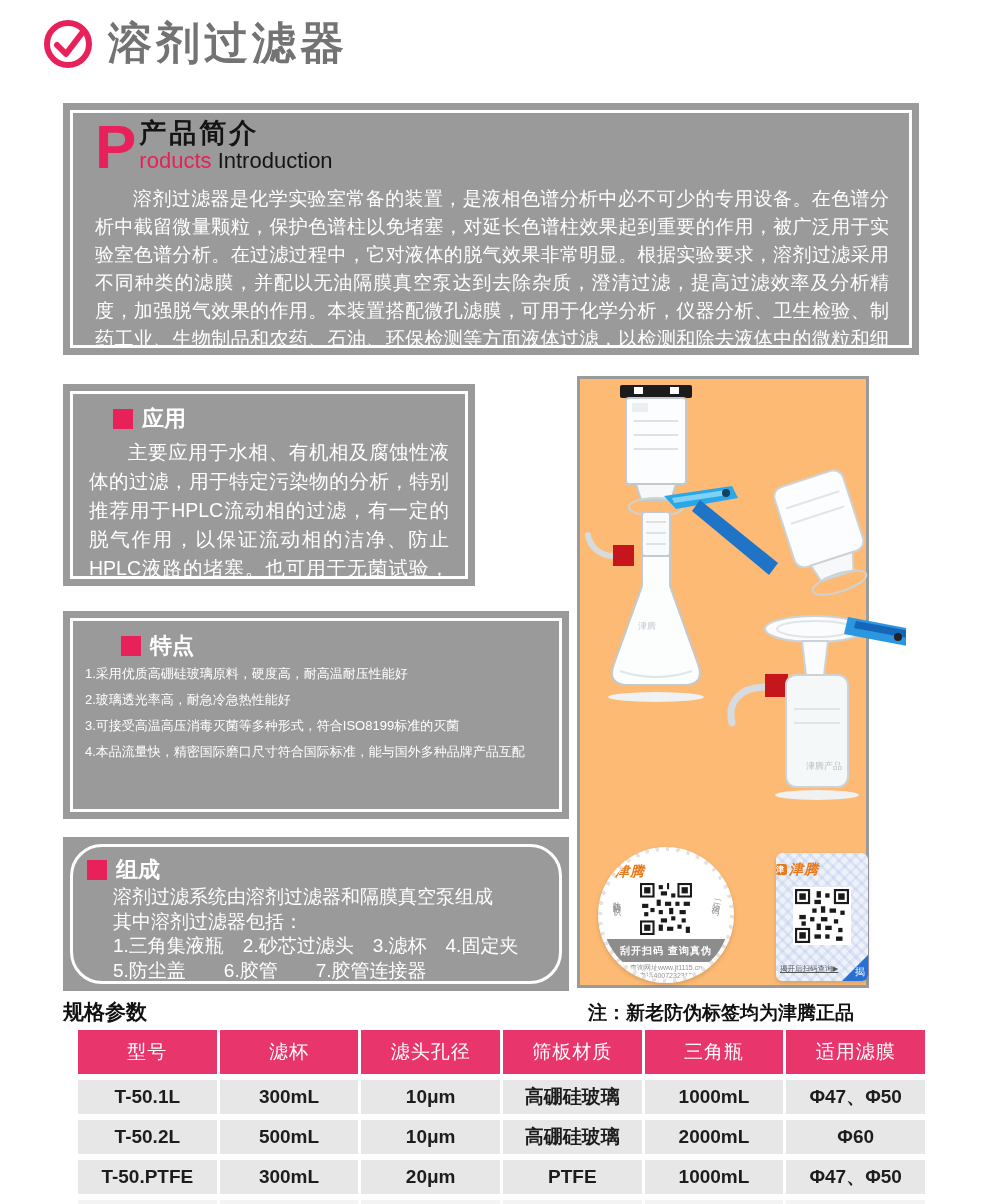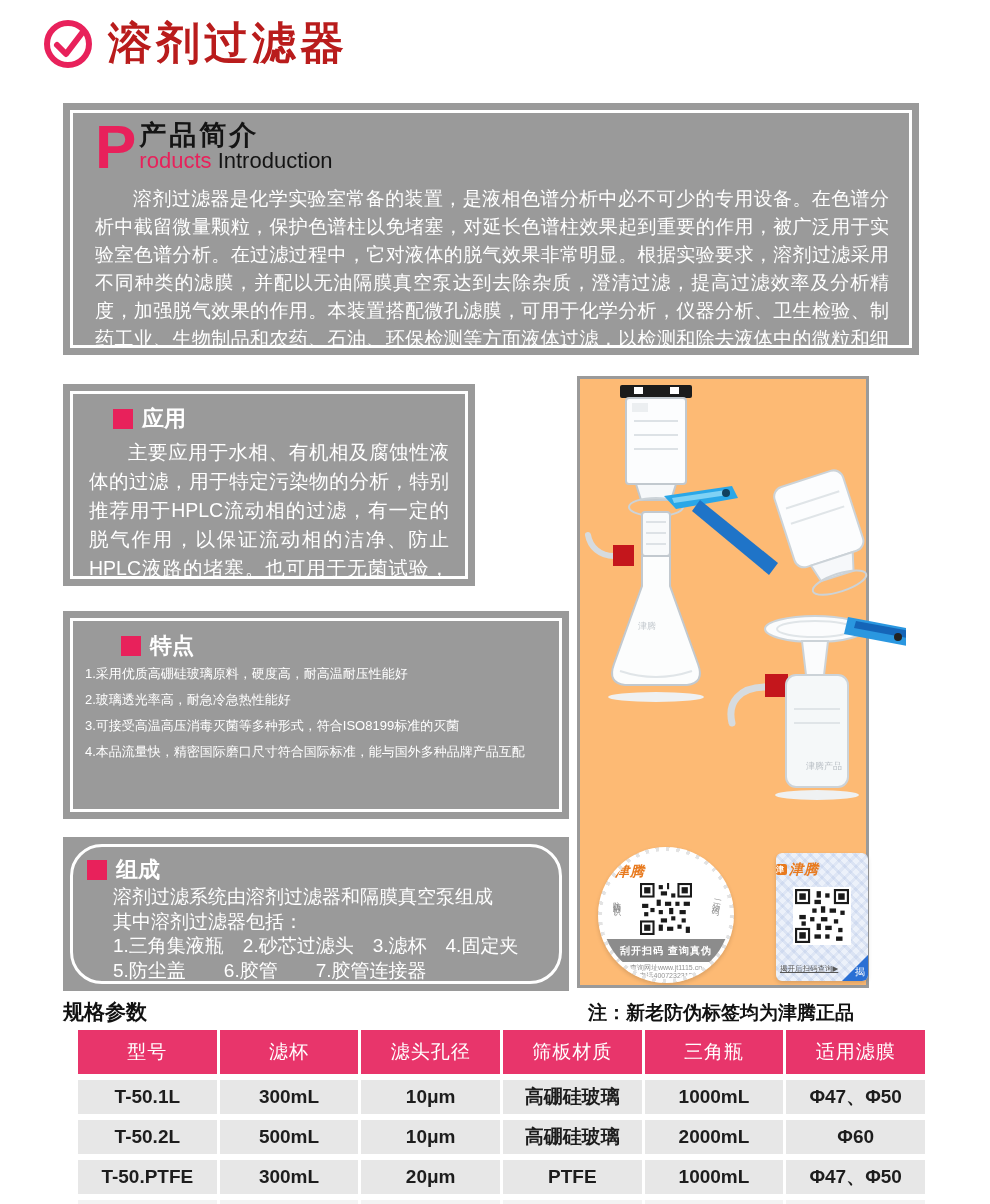--- a/index.html
+++ b/index.html
@@ -2,32 +2,32 @@
 <html><head>
 <meta charset="utf-8">
 <style>
   html,body{margin:0;padding:0;}
   body{font-family:"Liberation Sans","DejaVu Sans",sans-serif;background:#fff;}
   #page{position:relative;width:990px;height:1204px;background:#fff;overflow:hidden;}
 
   
   .page-head{position:absolute;left:42px;top:14px;display:flex;align-items:center;gap:14px;}
   .page-head svg{display:block;}
-  .page-title{font-size:44px;font-weight:bold;color:#b91c1c;letter-spacing:4px;}
+  .page-title{font-size:44px;font-weight:bold;color:#737373;letter-spacing:4px;}
 
   
   .gbox{position:absolute;background:#9a9a9a;padding:7px;box-sizing:border-box;}
   .gbox-in{border:3px solid #fff;width:100%;height:100%;box-sizing:border-box;color:#fff;}
 
   
   #intro{left:63px;top:103px;width:856px;height:252px;}
   #intro .gbox-in{padding:8px 20px 6px 22px;}
   .intro-head{display:flex;align-items:flex-start;height:56px;}
   .bigP{font-size:62px;line-height:52px;font-weight:bold;color:#e8215b;margin-right:3px;}
-  .intro-head-cn{font-size:27px;font-weight:bold;color:#141414;letter-spacing:3px;line-height:28px;}
+  .intro-head-cn{font-size:27px;font-weight:bold;color:#141414;letter-spacing:3px;line-height:28px;font-family:Liberation Mono, monospace;}
   .intro-head-en{font-size:22px;line-height:24px;color:#141414;}
   .intro-head-en .pk{color:#e8215b;}
   .intro-body{margin-top:8px;font-size:19px;line-height:28px;text-align:justify;text-indent:2em;color:#fff;}
 
   
   #app{left:63px;top:384px;width:412px;height:202px;}
   #app .gbox-in{padding:10px 16px;}
   #feat{left:63px;top:611px;width:506px;height:208px;}
   #feat .gbox-in{padding:10px 12px;}
   #comp{left:63px;top:837px;width:506px;height:154px;}

